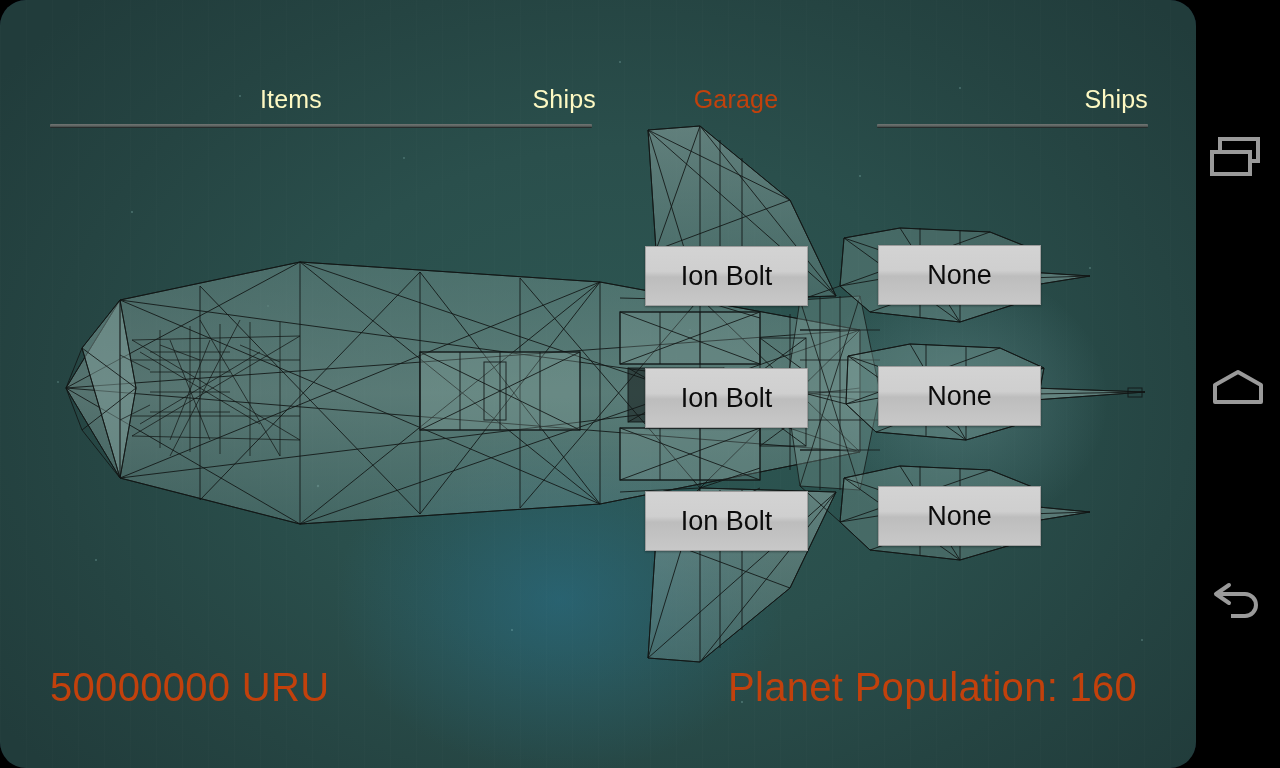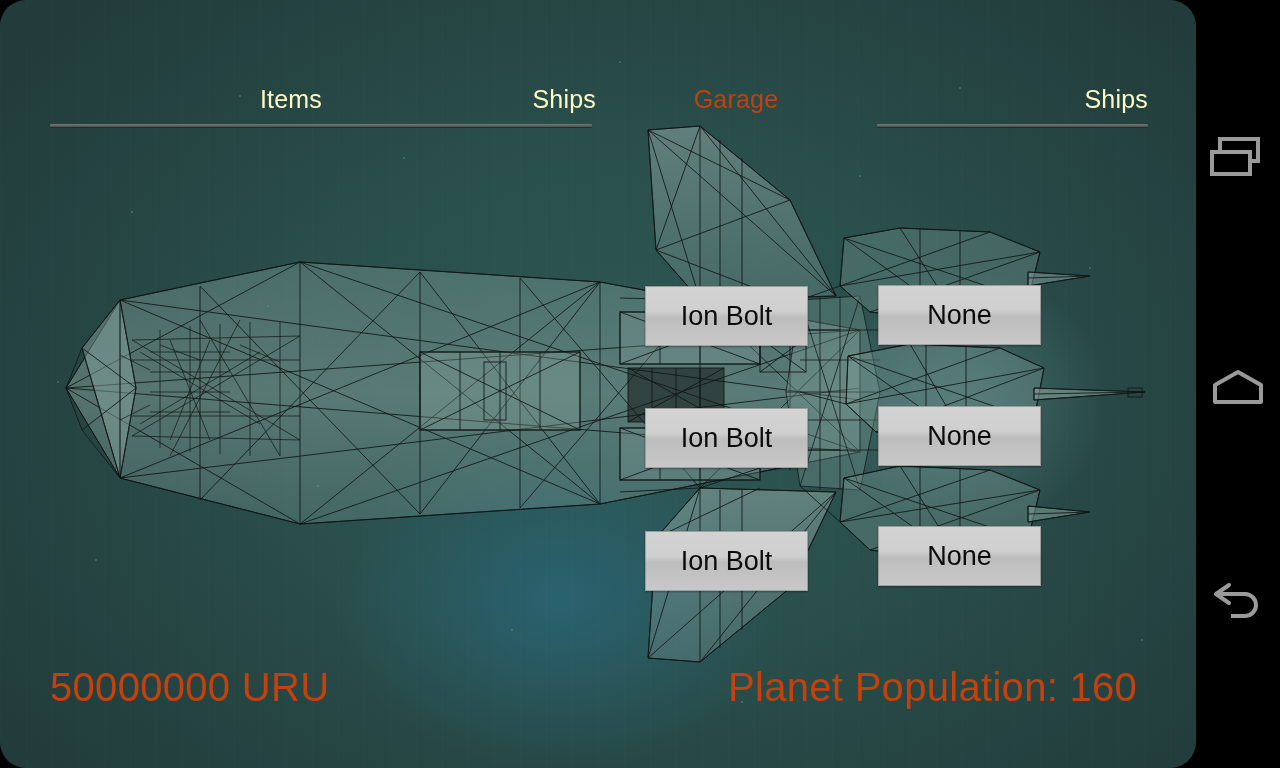--- a/index.html
+++ b/index.html
@@ -109,21 +109,20 @@
     color: #0b0b0b;
     font-size: 27px;
     display: flex;
     align-items: center;
     justify-content: center;
     border: 1px solid rgba(120,120,120,0.55);
     box-shadow: 0 1px 2px rgba(0,0,0,0.35);
     box-sizing: border-box;
     user-select: none;
     white-space: nowrap;
-    margin-top: 40px;
   }
 
   
   .status-text {
     position: absolute;
     color: #c2410c;
     font-size: 40px;
     white-space: nowrap;
     letter-spacing: 0.3px;
   }

